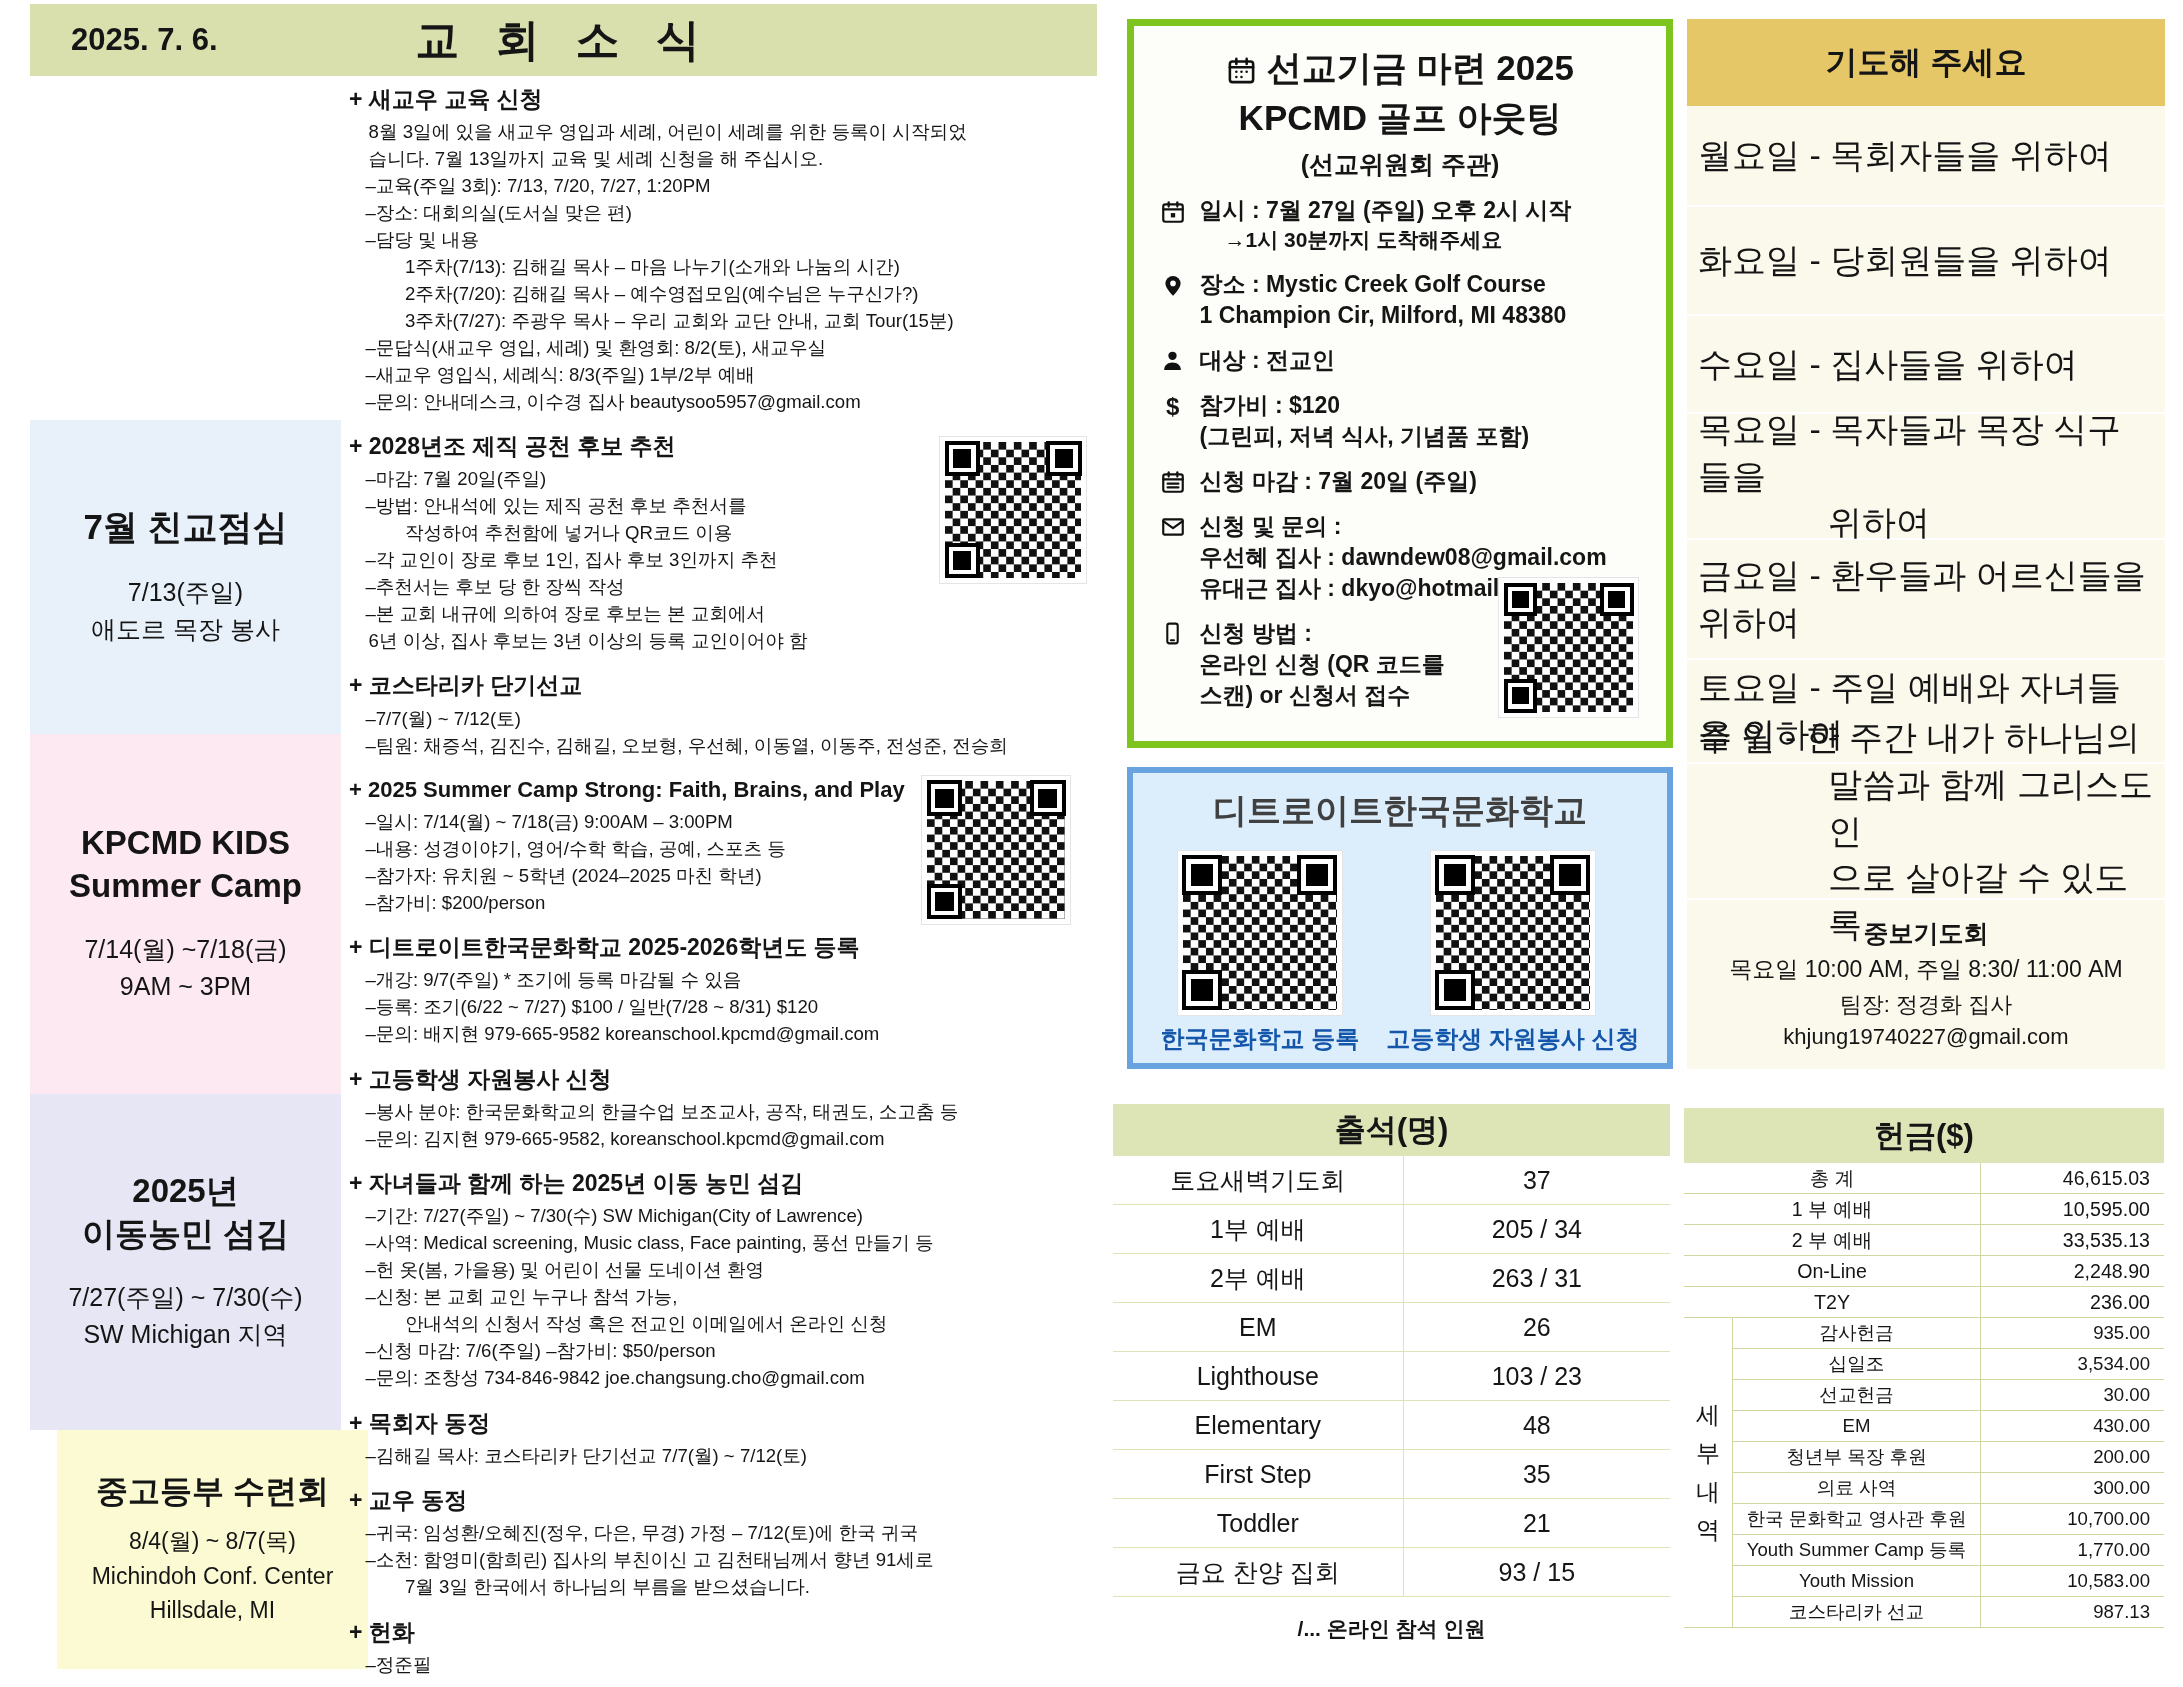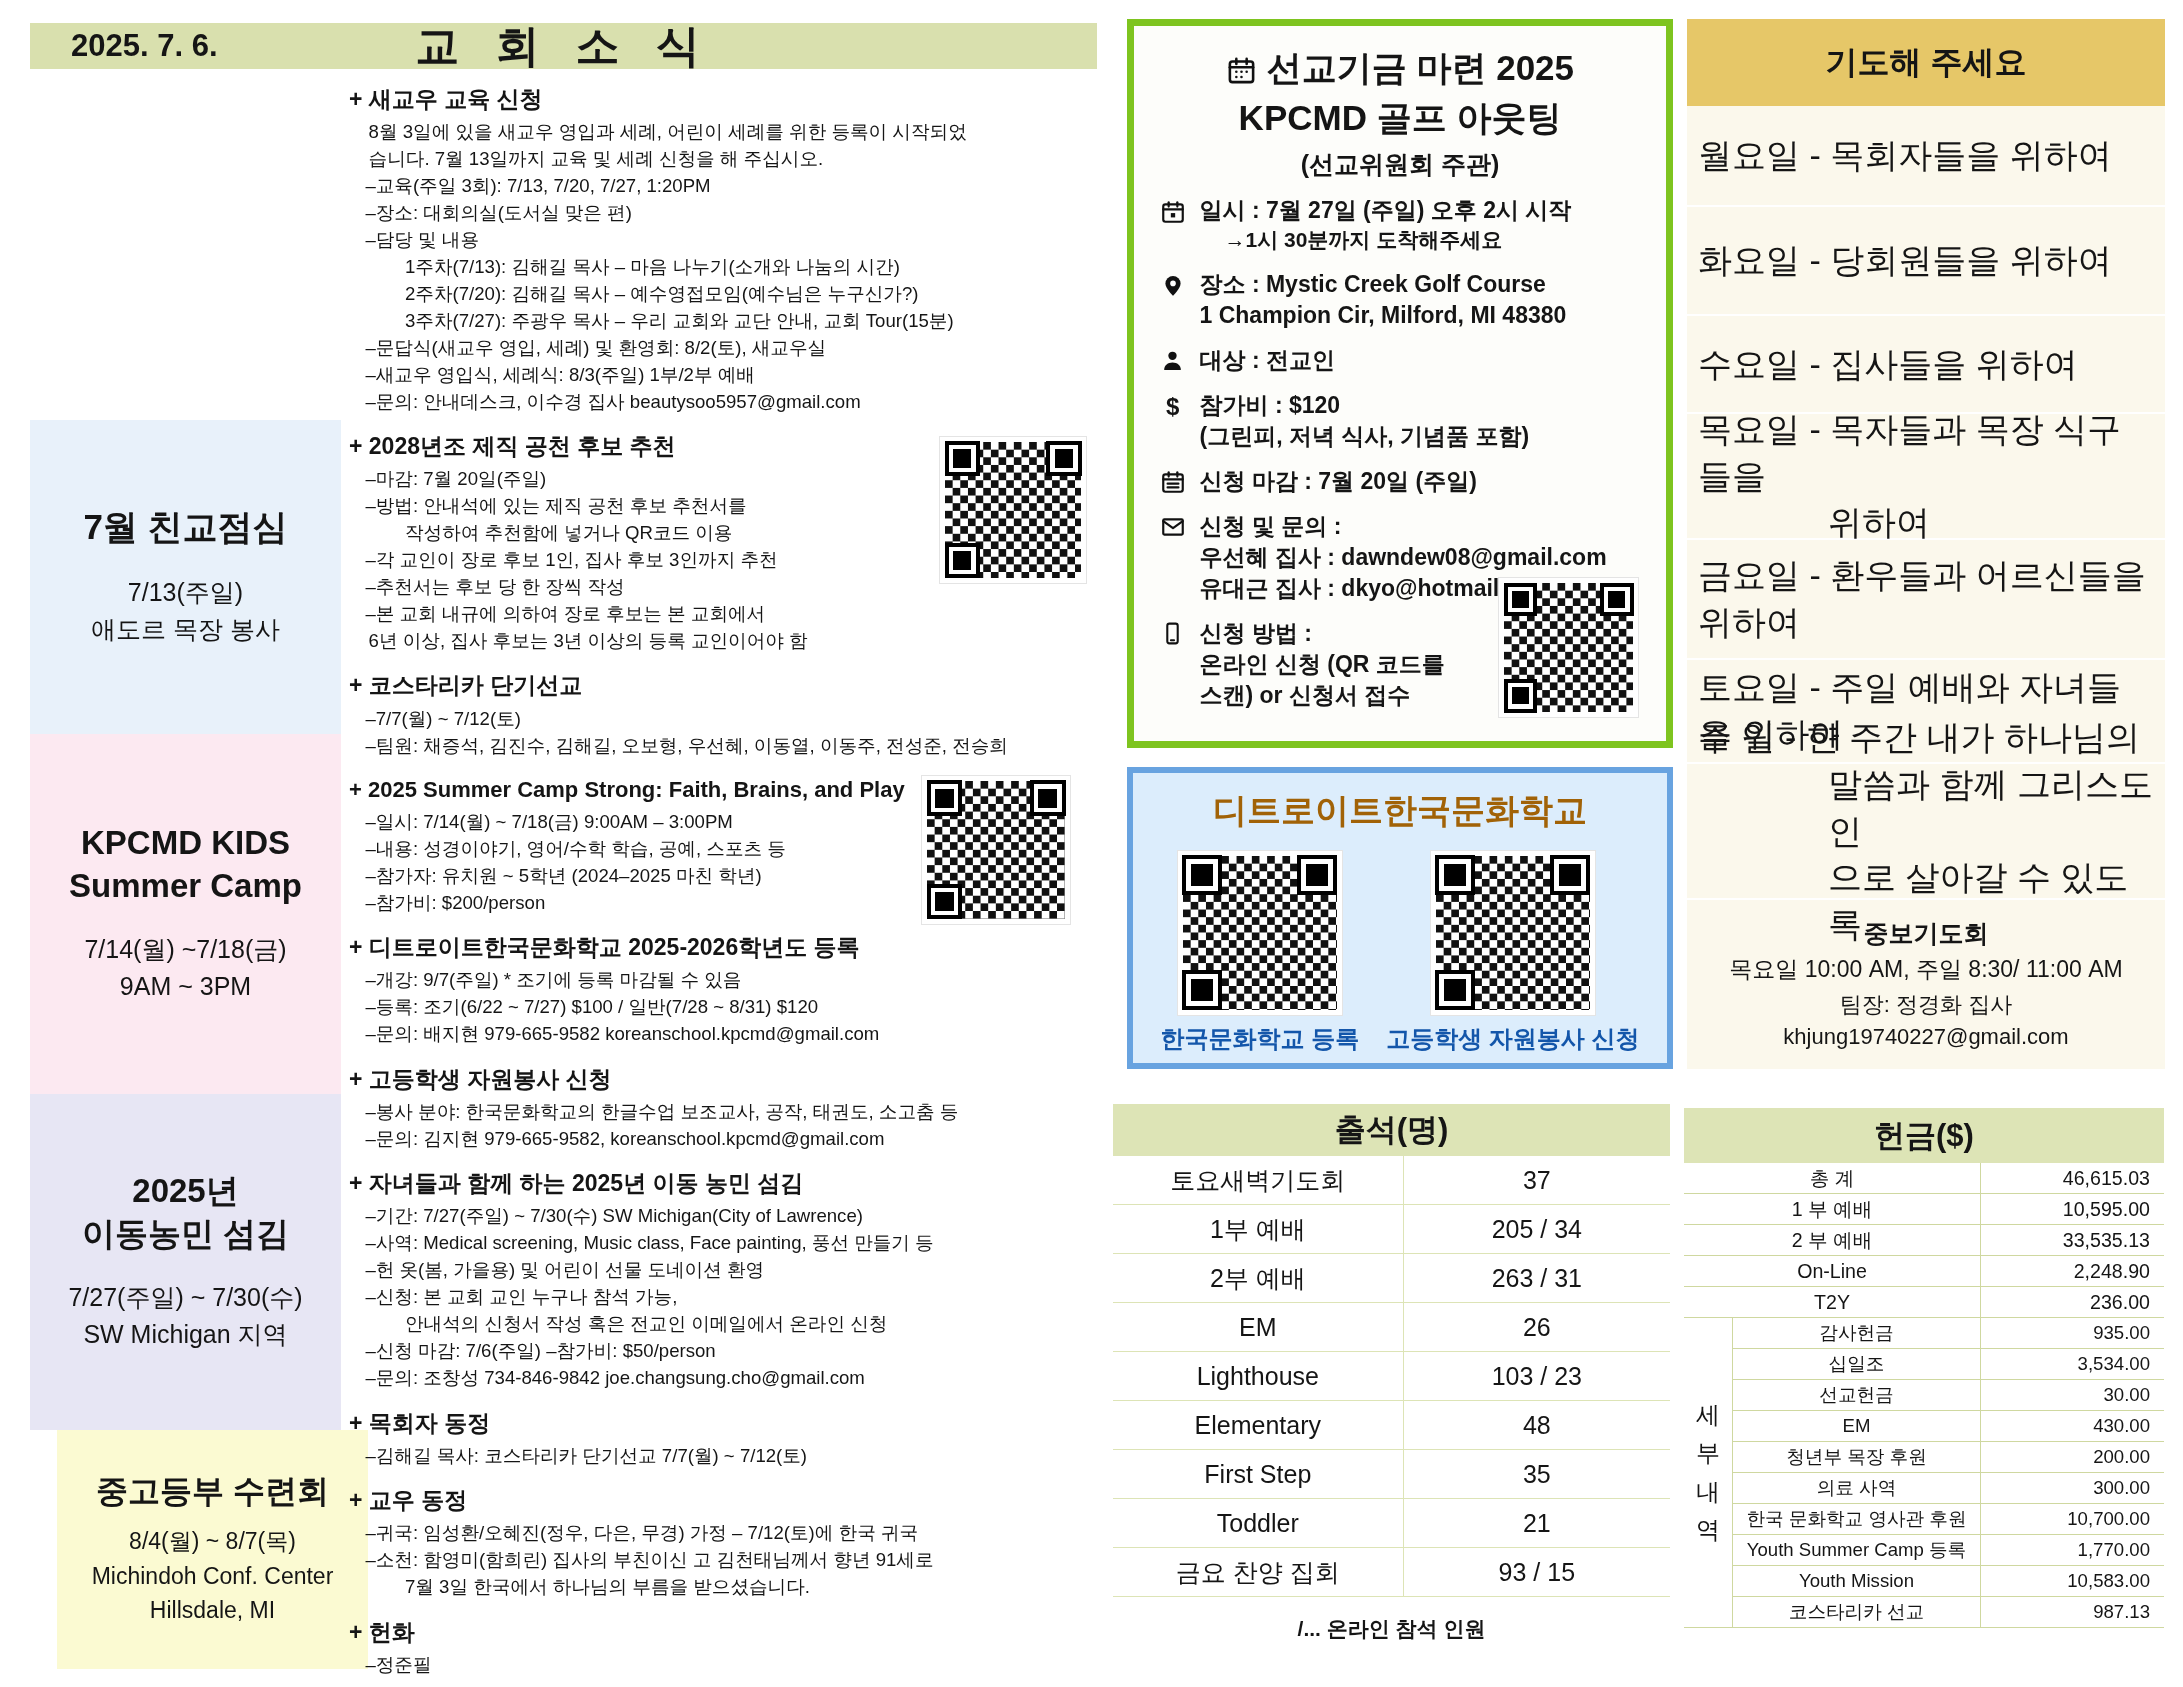--- a/index.html
+++ b/index.html
@@ -2,21 +2,21 @@
 <html style="font-size:8.7px"><head>
 <meta charset="utf-8">
 <style>
   html,body{margin:0;padding:0;background:#fff;}
   *{box-sizing:border-box;}
   #page{position:relative;width:2183px;height:1687px;background:#ffffff;
         font-family:"Liberation Sans",sans-serif;color:#151515;overflow:hidden;}
   .pre{white-space:pre-line;}
 
   
-  #hdr{position:absolute;left:30px;top:23px;width:1067px;height:46px;background:#d9e0ae;}
+  #hdr{position:absolute;left:30px;top:4px;width:1067px;height:72px;background:#d9e0ae;}
   #hdr .date{position:absolute;left:41px;top:50%;transform:translateY(-50%);font-size:31px;font-weight:700;}
   #hdr .title{position:absolute;left:0;width:100%;top:50%;transform:translateY(-50%);
               text-align:center;font-size:44px;font-weight:800;letter-spacing:12px;}
 
   
   .sb{position:absolute;left:30px;width:311px;display:flex;flex-direction:column;
       align-items:center;justify-content:center;text-align:center;padding:5.5px;}
   .sb .t{font-weight:800;line-height:1.28;}
   .sb .s{font-weight:500;line-height:1.5;margin-top:24px;}
   .sb0{top:82px;height:338px;background:#f7f1da;}  .sb0 .t{font-size:36px;} .sb0 .s{font-size:25px;}
@@ -58,21 +58,21 @@
   .gi .gl .c{font-weight:600;}
   .gi .gl .ar{font-size:21px;padding-left:25px;font-weight:600;}
   .dol{font-size:24px;font-weight:700;}
   #golf svg{stroke:#111;stroke-width:2;fill:none;stroke-linecap:round;stroke-linejoin:round;}
   #golf svg .fill{fill:#111;stroke:none;}
   .qr.qg{position:absolute;right:28px;bottom:24px;width:139px;height:139px;}
 
   
   #school{position:absolute;left:1127px;top:767px;width:546px;height:302px;border:6.5px solid #68a3e0;
           background:#dcedfc;padding:15.3px 14px;}
-  #school .st{text-align:center;color:#a16207;font-size:34px;font-weight:800;}
+  #school .st{text-align:center;color:#404040;font-size:34px;font-weight:800;}
   #school .sq{display:flex;justify-content:space-around;margin-top:16.4px;}
   .sqi{display:flex;flex-direction:column;align-items:center;}
   .sqi .qr{width:164px;height:164px;}
   .sqi .lbl{margin-top:8.7px;color:#1356aa;font-size:24px;font-weight:800;white-space:nowrap;}
 
   
   #att{position:absolute;left:1113px;top:1104px;width:557px;}
   #att .th{height:52px;background:#dde4b6;display:flex;align-items:center;justify-content:center;
            font-size:31px;font-weight:800;}
   #att .grid{display:grid;grid-template-columns:52% 48%;}

